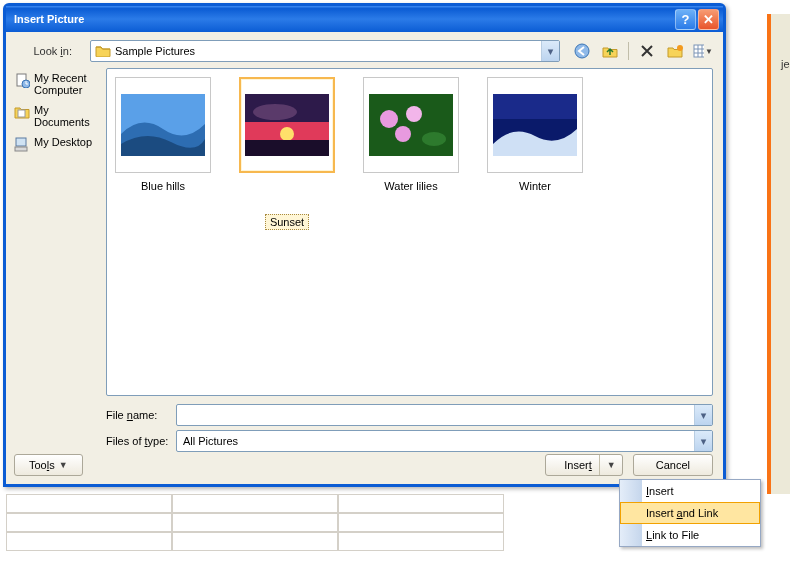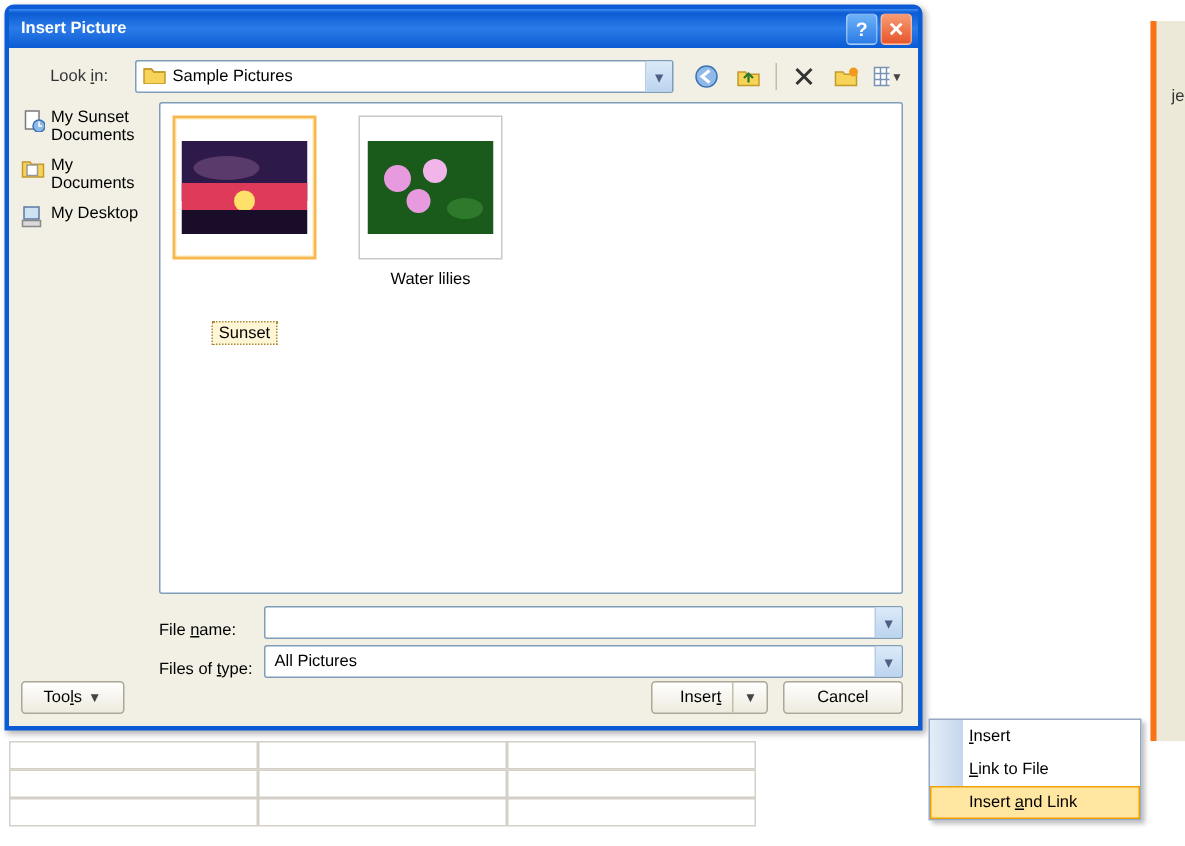--- a/index.html
+++ b/index.html
@@ -1,19 +1,19 @@
 <!DOCTYPE html>
 <html><head>
 <meta charset="utf-8">
 <style>
   * { box-sizing: border-box; margin: 0; padding: 0; font-family: Tahoma, sans-serif; font-size: 11px; }
   body { background: #fff; width: 790px; height: 564px; position: relative; overflow: hidden; }
   
   .dialog {
-    position: absolute; left: 3px; top: 3px; width: 612px; height: 484px;
+    position: absolute; left: 3px; top: 3px; width: 723px; height: 484px;
     border: 3px solid #0b5cd4; border-radius: 6px 6px 0 0;
     box-shadow: 2px 2px 4px rgba(0,0,0,.3);
     background: #f2efe4;
   }
   .titlebar {
     height: 26px;
     background: linear-gradient(to bottom, #3f8cf3 0%, #0b5cd4 10%, #2b7be8 50%, #0b5cd4 100%);
     display: flex; align-items: center; padding: 0 4px 0 8px;
     color: #fff; font-weight: bold;
   }
@@ -55,21 +55,21 @@
     background: #fff; border: 1px solid #7f9db9; border-radius: 2px;
     padding: 8px; display: flex; gap: 28px; align-items: flex-start;
   }
   .thumb-item { text-align: center; width: 96px; }
   .thumb-frame { width: 96px; height: 96px; border: 1px solid #c8c8c8; background: #fff; display:flex; align-items:center; justify-content:center; }
   .thumb-item.selected .thumb-frame { border: 2px solid #f7b84f; box-shadow: 0 0 0 1px #fff5d6 inset; }
   .thumb-img { width: 84px; height: 62px; }
   .thumb-label { margin-top: 6px; display:inline-block; padding: 1px 4px; }
   .thumb-item.selected .thumb-label { border: 1px dotted #a88a40; background: #fff6d6; margin-top: 41px; }
   
-  .fieldrow { position: absolute; left: 100px; right: 10px; height: 22px; display: flex; align-items: flex-end; }
+  .fieldrow { position: absolute; left: 100px; right: 10px; height: 22px; display: flex; align-items: center; }
   .fieldrow.fn { top: 372px; }
   .fieldrow.ft { top: 398px; }
   .fieldrow .label { width: 70px; }
   .fieldrow .combo {
     flex: 1; height: 22px; background: #fff; border: 1px solid #7f9db9; border-radius:2px;
     display:flex; align-items:center; padding-left:6px;
   }
   .fieldrow .combo .dropbtn {
     width: 18px; height: 100%; margin-left: auto;
     background: linear-gradient(#dbeaf9,#bcd4ef); border-left: 1px solid #b8cde2;
@@ -180,21 +180,21 @@
 
     <div class="places">
       <div class="place">
         <span class="icon">
             <svg width="16" height="16">
               <rect x="3" y="2" width="9" height="12" fill="#fff" stroke="#7a7a7a"></rect>
               <circle cx="12" cy="12" r="4" fill="#8fb9e8" stroke="#3b74b4"></circle>
               <path d="M12 9 v3 h2" stroke="#fff" fill="none"></path>
             </svg>
           </span>
-        <span>My Sunset Documents</span>
+        <span>My Recent Computer</span>
       </div>
       <div class="place">
         <span class="icon">
             <svg width="16" height="14">
               <path d="M1 3 h5 l1 1.5 H15 V13 H1z" fill="#f7d358" stroke="#c49a2b"></path>
               <rect x="4" y="5" width="7" height="7" fill="#fff" stroke="#999"></rect>
             </svg>
           </span>
         <span>My Documents</span>
       </div>
@@ -203,20 +203,30 @@
             <svg width="16" height="15">
               <rect x="2" y="1" width="10" height="8" fill="#cfe2f3" stroke="#5b7aa0"></rect>
               <rect x="1" y="10" width="12" height="4" fill="#d9d9d9" stroke="#888"></rect>
             </svg>
           </span>
         <span>My Desktop</span>
       </div>
     </div>
 
     <div class="files-area">
+      <div class="thumb-item">
+        <div class="thumb-frame">
+          <svg class="thumb-img" viewBox="0 0 84 62">
+              <rect width="84" height="62" fill="#5aa0e8"></rect>
+              <path d="M0 40 Q20 20 42 35 T84 30 V62 H0z" fill="#2d6db2"></path>
+              <path d="M0 50 Q25 35 50 48 T84 45 V62 H0z" fill="#1b4b80"></path>
+            </svg>
+        </div>
+        <span class="thumb-label">Blue hills</span>
+      </div>
       <div class="thumb-item selected">
         <div class="thumb-frame">
           <svg class="thumb-img" viewBox="0 0 84 62">
               <rect width="84" height="40" fill="#2d1a4a"></rect>
               <rect y="28" width="84" height="18" fill="#e03a5a"></rect>
               <circle cx="42" cy="40" r="7" fill="#ffe06a"></circle>
               <rect y="46" width="84" height="16" fill="#1a0d2a"></rect>
               <ellipse cx="30" cy="18" rx="22" ry="8" fill="#5a3a6a"></ellipse>
             </svg>
         </div>
@@ -227,20 +237,30 @@
           <svg class="thumb-img" viewBox="0 0 84 62">
               <rect width="84" height="62" fill="#1a5a1a"></rect>
               <circle cx="20" cy="25" r="9" fill="#e89adf"></circle>
               <circle cx="45" cy="20" r="8" fill="#f2b5ea"></circle>
               <circle cx="34" cy="40" r="8" fill="#e89adf"></circle>
               <ellipse cx="65" cy="45" rx="12" ry="7" fill="#2d7a2d"></ellipse>
             </svg>
         </div>
         <span class="thumb-label">Water lilies</span>
       </div>
+      <div class="thumb-item">
+        <div class="thumb-frame">
+          <svg class="thumb-img" viewBox="0 0 84 62">
+              <rect width="84" height="62" fill="#0a1a6a"></rect>
+              <path d="M0 50 Q20 30 42 42 T84 35 V62 H0z" fill="#cfe0f5"></path>
+              <rect y="0" width="84" height="25" fill="#1a2a8a"></rect>
+            </svg>
+        </div>
+        <span class="thumb-label">Winter</span>
+      </div>
     </div>
 
     <div class="fieldrow fn">
       <div class="label"><span>File <u>n</u>ame:</span></div>
       <div class="combo">
         <span></span>
         <div class="dropbtn">▾</div>
       </div>
     </div>
     <div class="fieldrow ft">
@@ -269,20 +289,20 @@
 
   </div>
 </div>
 
 <div class="insert-menu">
   <div class="leftbar"></div>
   <div class="items">
     <div class="mi">
         <span><u>I</u>nsert</span>
       </div>
+    <div class="mi hover">
+        <span>Insert <u>a</u>nd Link</span>
+      </div>
     <div class="mi">
         <span><u>L</u>ink to File</span>
       </div>
-    <div class="mi hover">
-        <span>Insert <u>a</u>nd Link</span>
-      </div>
   </div>
 </div>
 
 </body></html>

